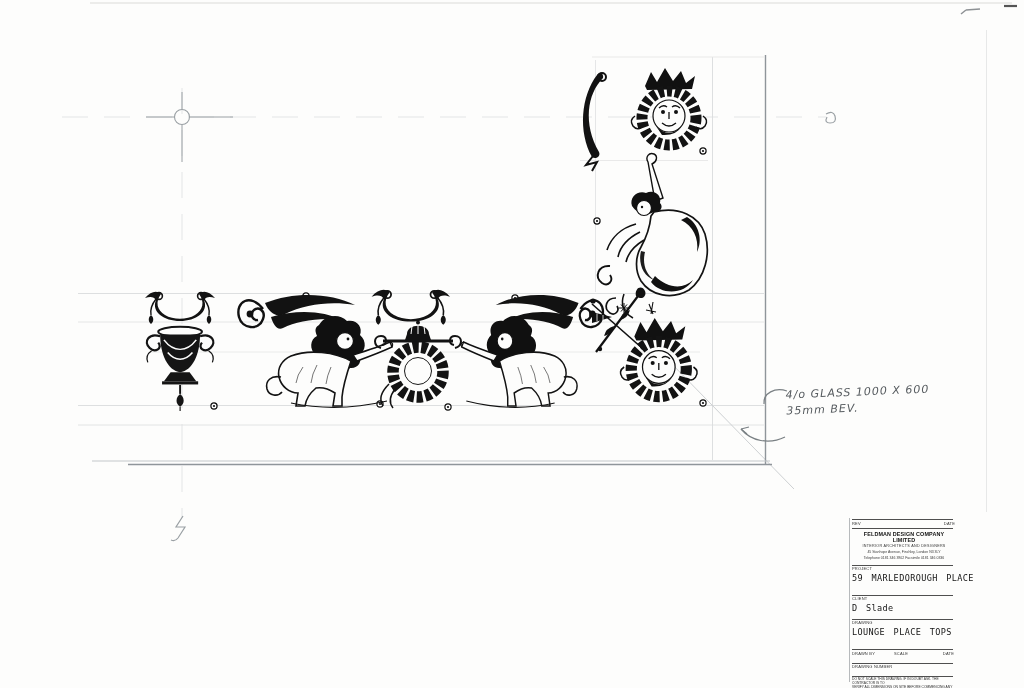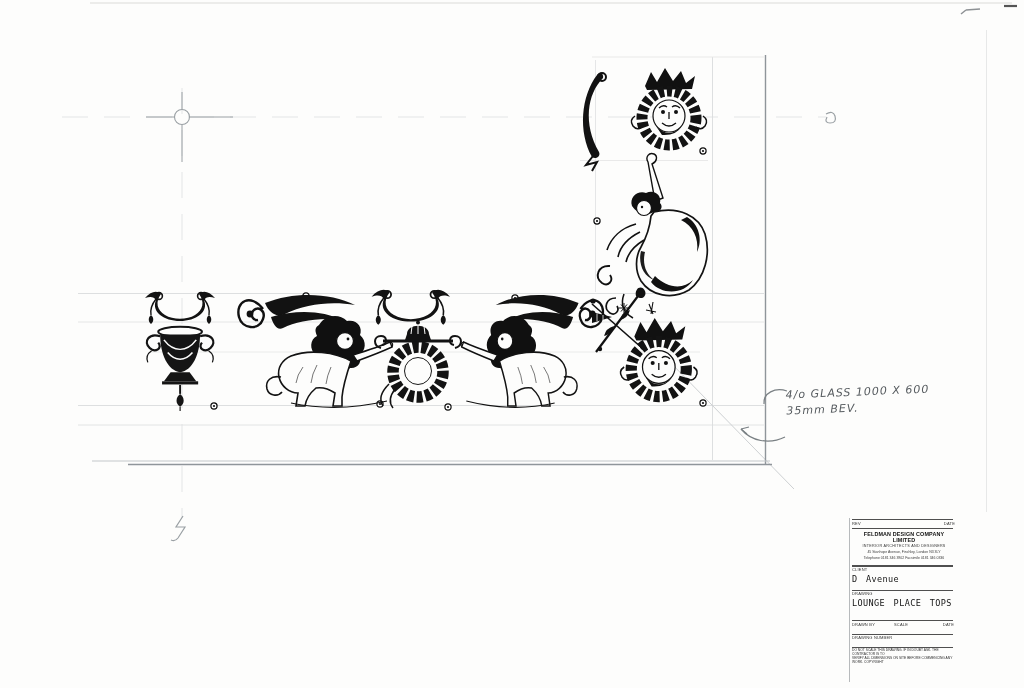--- a/index.html
+++ b/index.html
@@ -253,25 +253,29 @@
 
   <div class="tb-rule mt1"></div>
   <div class="center pb3">
     <div class="company">FELDMAN DESIGN COMPANY LIMITED</div>
     <div class="company-sub">INTERIOR ARCHITECTS AND DESIGNERS</div>
     <div class="addr">45 Stanhope Avenue, Finchley, London N3 3LY</div>
     <div class="addr">Telephone 0181 346 3902  Facsimile 0181 346 0336</div>
   </div>
 
   <div class="tb-rule mt2"></div>
+  <div class="pb9">
+    <div class="tiny">PROJECT</div>
+    <div class="hand">59 MARLEDOROUGH PLACE</div>
+  </div>
 
   <div class="tb-rule"></div>
   <div class="pb3">
     <div class="tiny">CLIENT</div>
-    <div class="hand">D Avenue</div>
+    <div class="hand">D Slade</div>
   </div>
 
   <div class="tb-rule"></div>
   <div class="pb5">
     <div class="tiny">DRAWING</div>
     <div class="hand">LOUNGE PLACE TOPS</div>
   </div>
 
   <div class="tb-rule mt4"></div>
   <div class="tiny threecol pb5">

